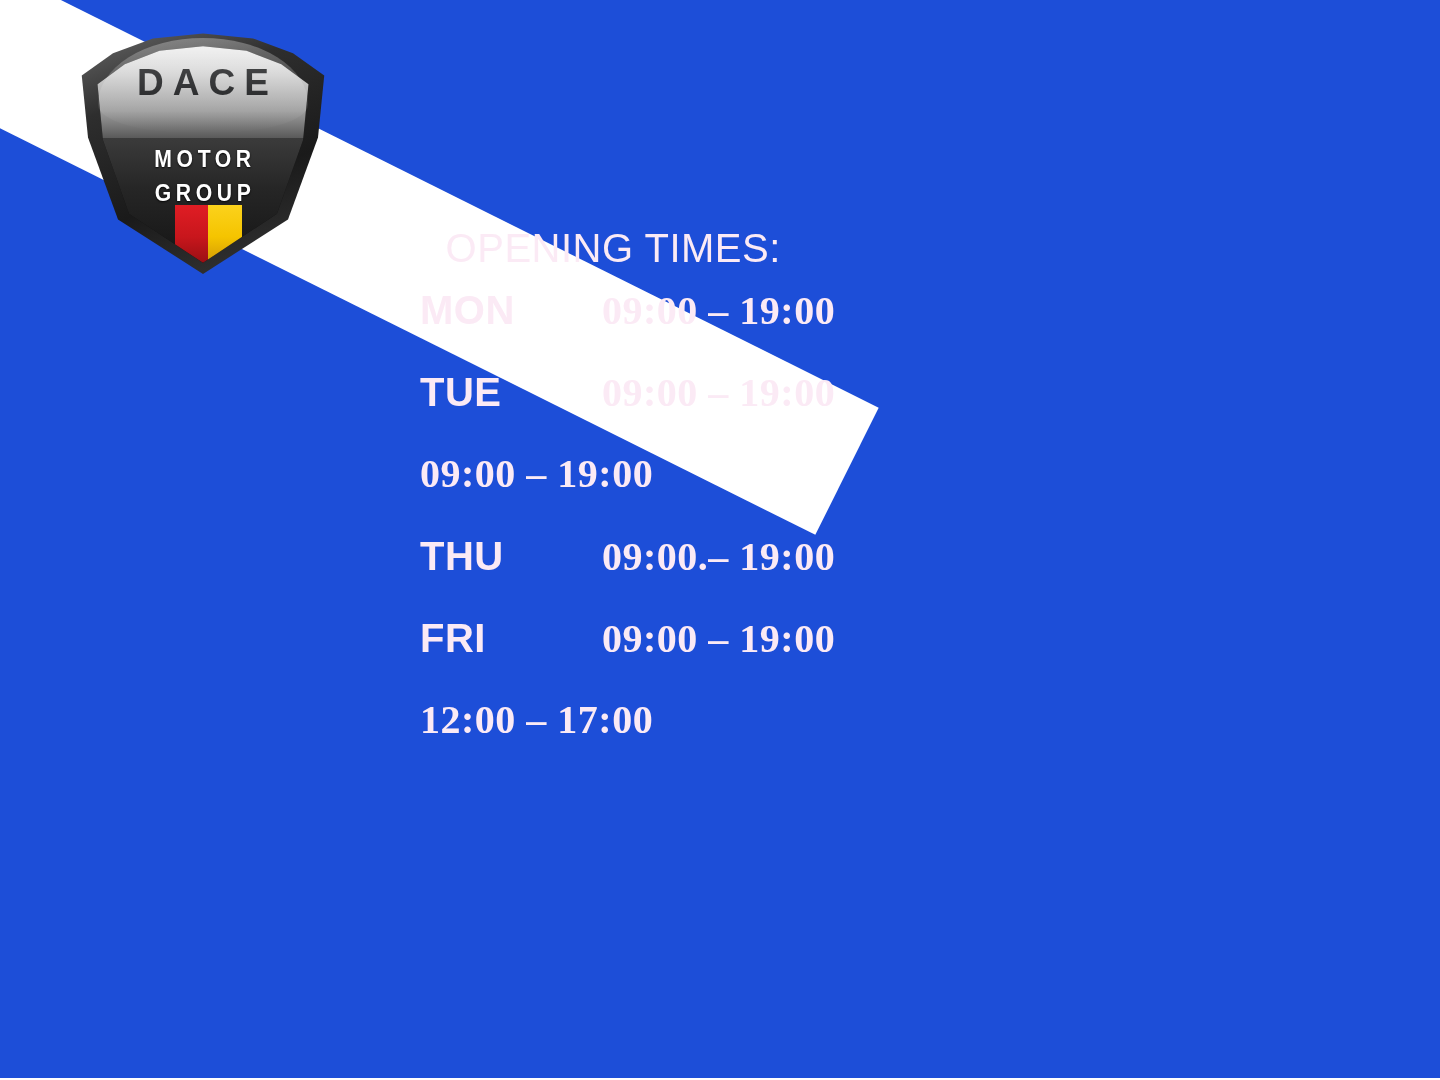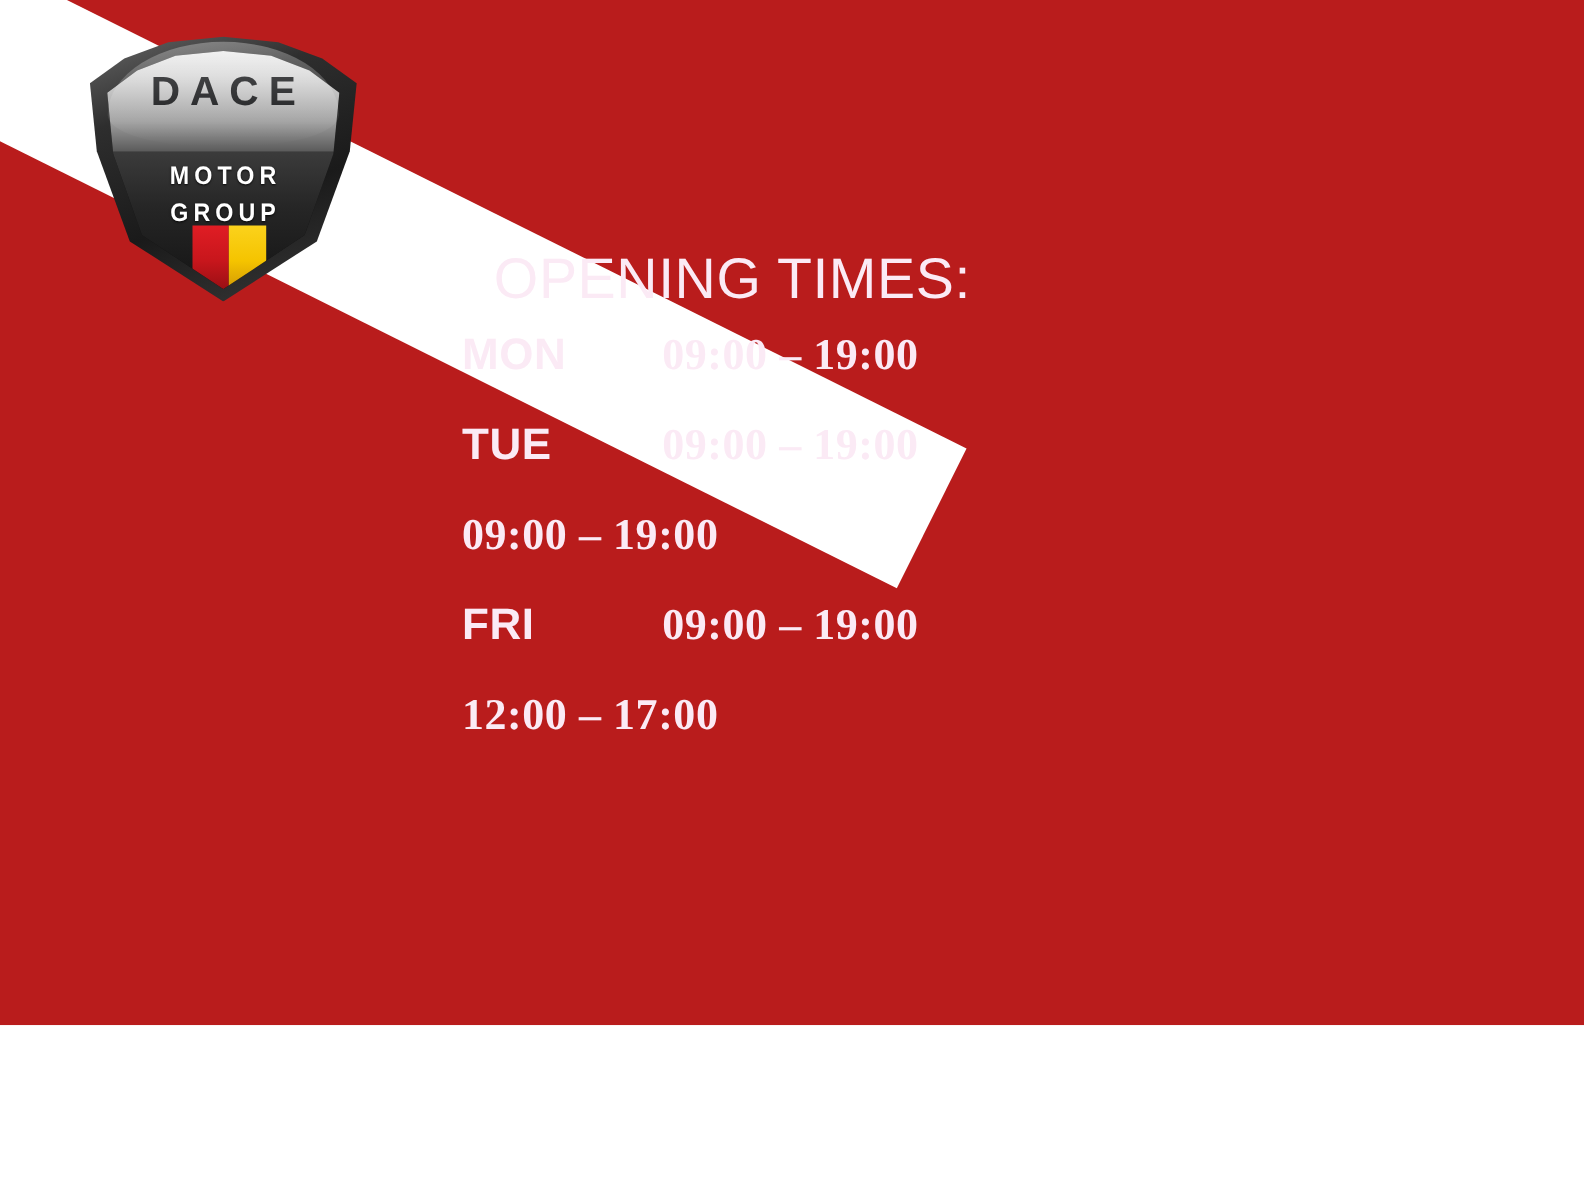--- a/index.html
+++ b/index.html
@@ -3,23 +3,23 @@
 <meta charset="utf-8">
 <style>
   html, body {
     margin: 0;
     padding: 0;
     background: #ffffff;
   }
   #poster {
     position: relative;
     width: 1440px;
-    height: 932px;
+    height: 1078px;
     overflow: hidden;
-    background: #b91c1c;
+    background: #1d4ed8;
     font-family: "Liberation Sans", sans-serif;
     -webkit-font-smoothing: antialiased;
   }
 
   
   .diag-stripe {
     position: absolute;
     left: -240px;
     top: -150px;
     width: 1250px;
@@ -143,21 +143,21 @@
   }
 
   
   .times-block {
     position: absolute;
     left: 420px;
     top: 228px;
     width: 620px;
   }
   .times-title {
-    font-size: 52px;
+    font-size: 40px;
     font-weight: 400;
     color: #fbeaf5;
     letter-spacing: 0.5px;
     white-space: pre;
     line-height: 1.0;
     margin: 0 0 22px 14px;
   }
   .row {
     display: flex;
     align-items: baseline;
@@ -211,20 +211,24 @@
       <span class="hours">09:00 – 19:00</span>
     </div>
     <div class="row">
       <span class="day">TUE</span>
       <span class="hours">09:00 – 19:00</span>
     </div>
     <div class="row">
       <span class="hours">09:00 – 19:00</span>
     </div>
     <div class="row">
+      <span class="day">THU</span>
+      <span class="hours">09:00.– 19:00</span>
+    </div>
+    <div class="row">
       <span class="day">FRI</span>
       <span class="hours">09:00 – 19:00</span>
     </div>
     <div class="row">
       <span class="hours">12:00 – 17:00</span>
     </div>
   </div>
 
 </div>
 

